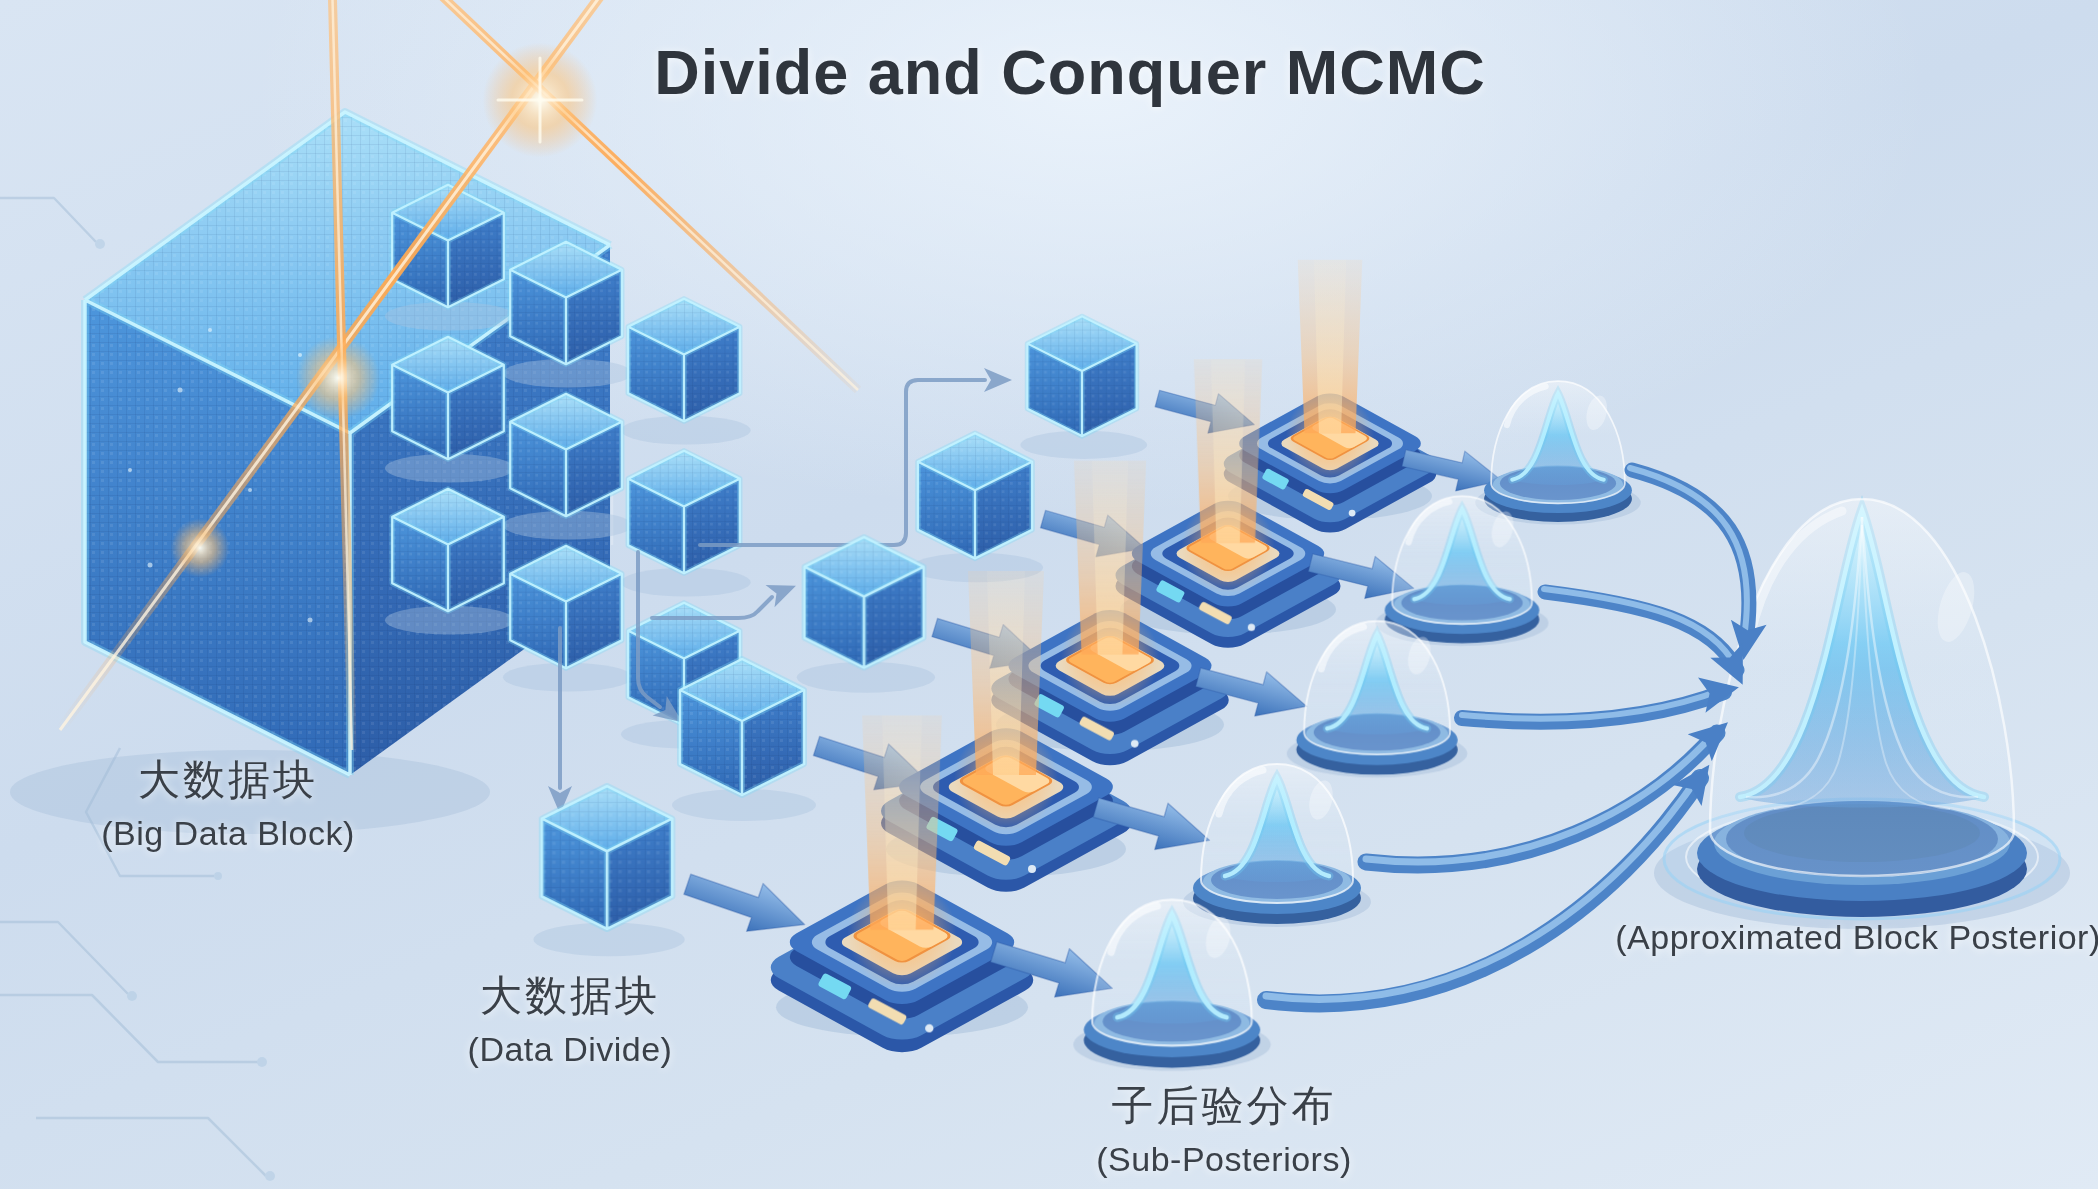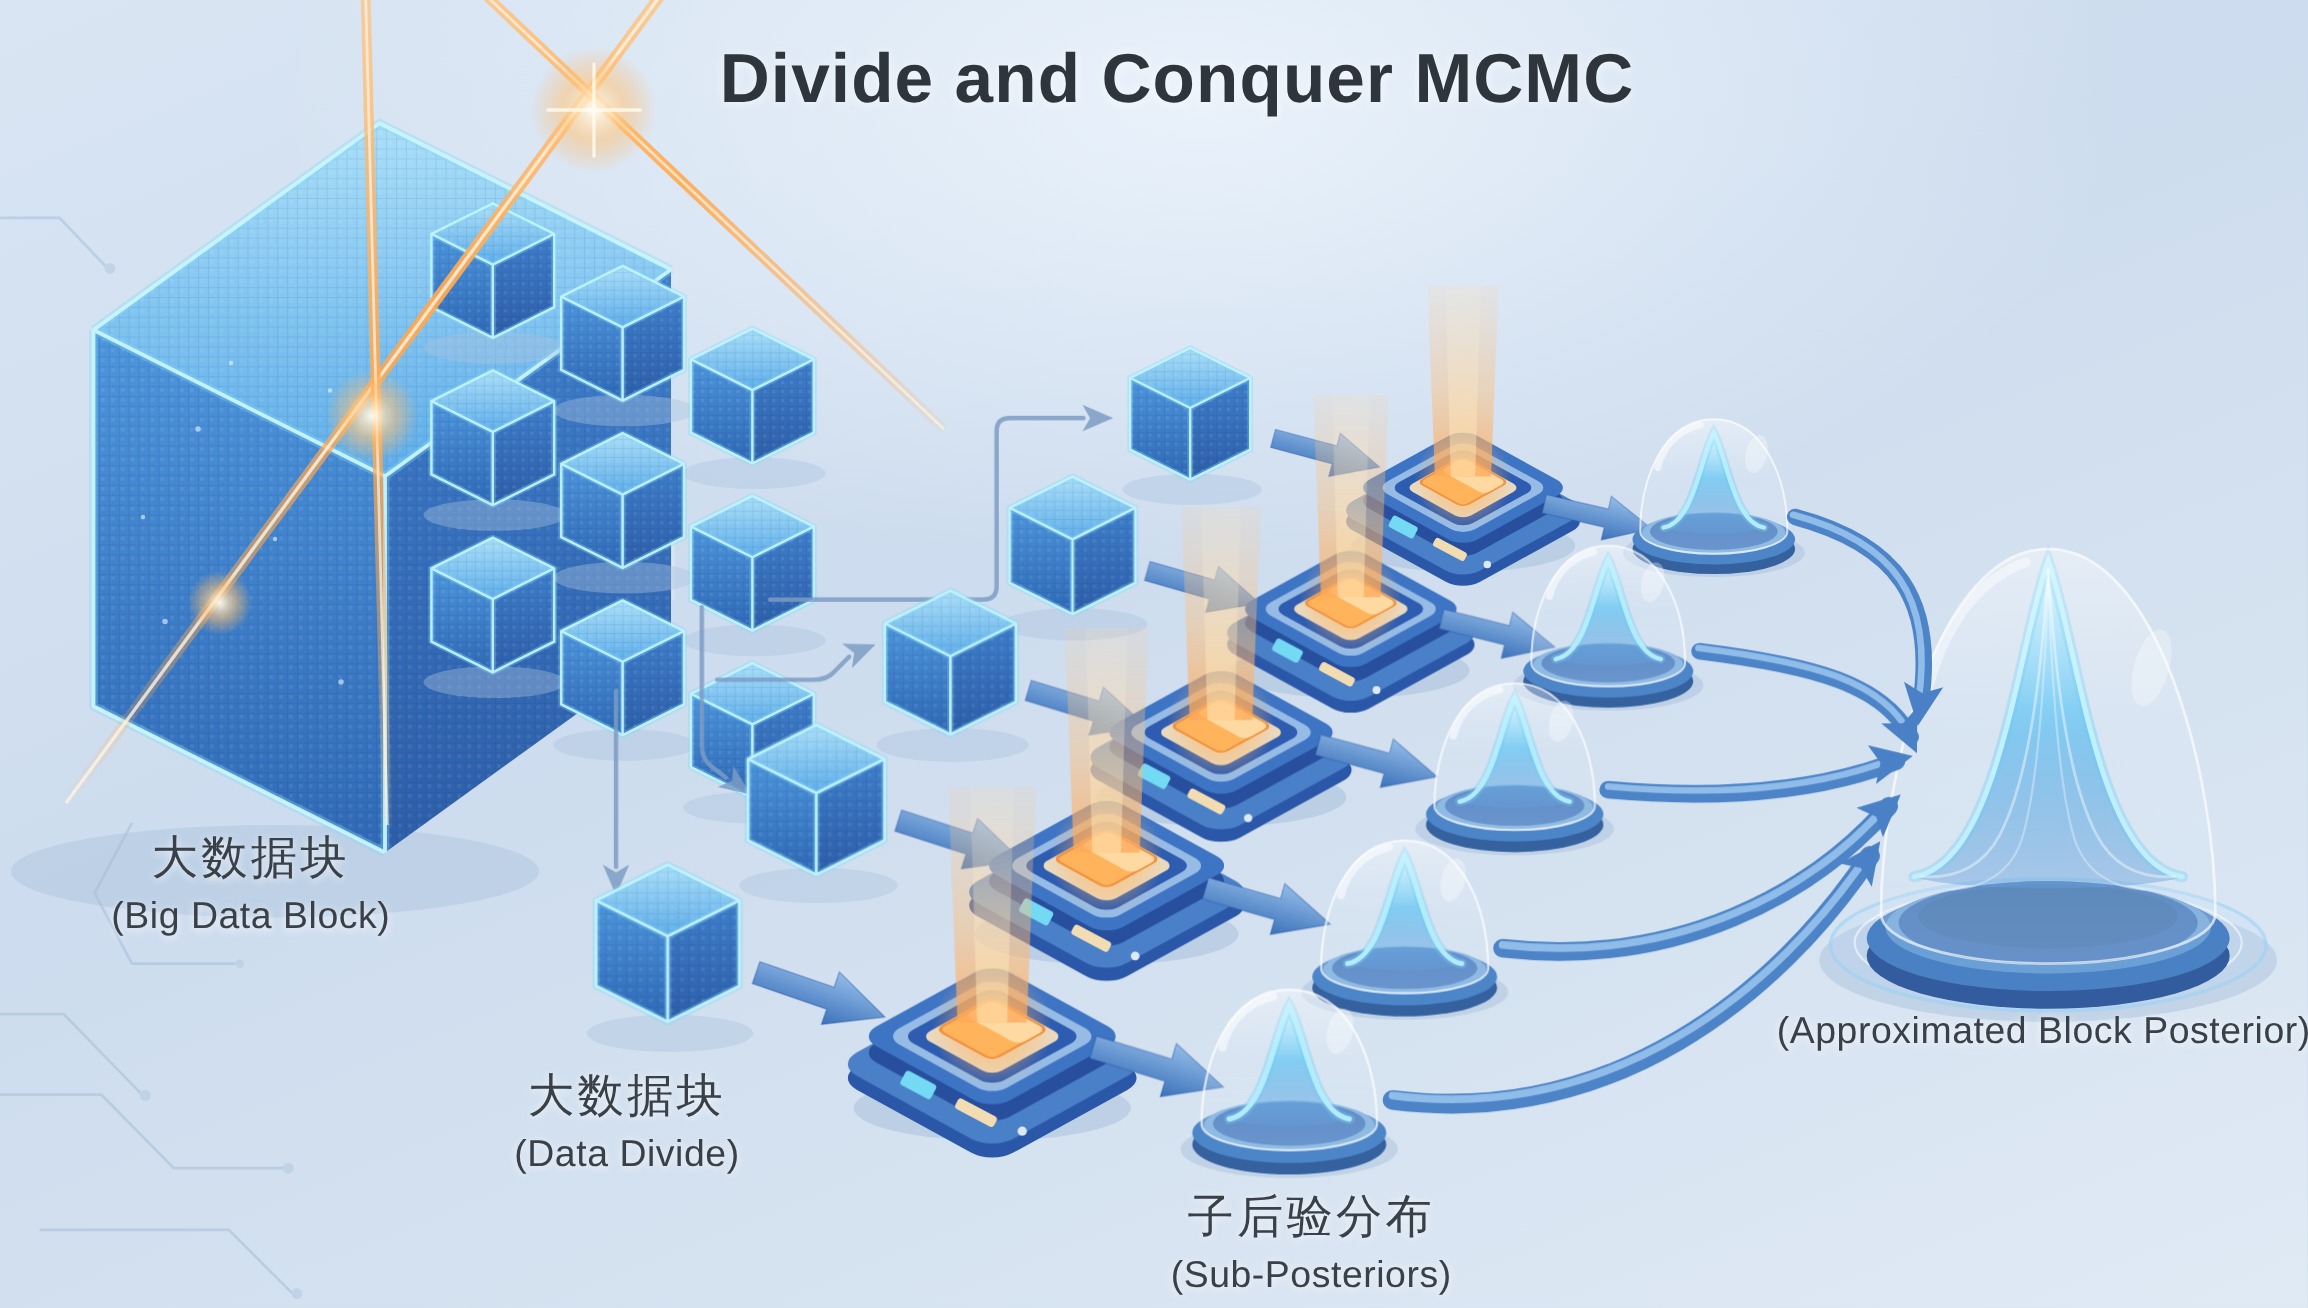--- a/index.html
+++ b/index.html
@@ -21,21 +21,21 @@
   .label{
     position:absolute;transform:translateX(-50%);
     text-align:center;color:#3a4048;white-space:nowrap;
     text-shadow:0 1px 8px rgba(255,255,255,.85);
   }
   .label .zh{font-size:42px;font-weight:500;letter-spacing:3px;}
   .label .en{font-size:34px;font-weight:400;margin-top:6px;letter-spacing:0.5px;text-align:center;}
   .lbl-bigdata{left:228px;top:752px;}
   .lbl-subsets{left:570px;top:968px;}
   .lbl-mcmc{left:878px;top:1040px;}
-  .lbl-subpost{left:1192px;top:1078px;}
+  .lbl-subpost{left:1224px;top:1078px;}
   .lbl-approx{left:1858px;top:912px;}
 </style>
 </head>
 <body>
 
 <div class="stage">
 
   <svg class="scene" width="2098" height="1189" viewBox="0 0 2098 1189">
     <defs>
       <pattern id="px" width="9" height="9" patternUnits="userSpaceOnUse">

